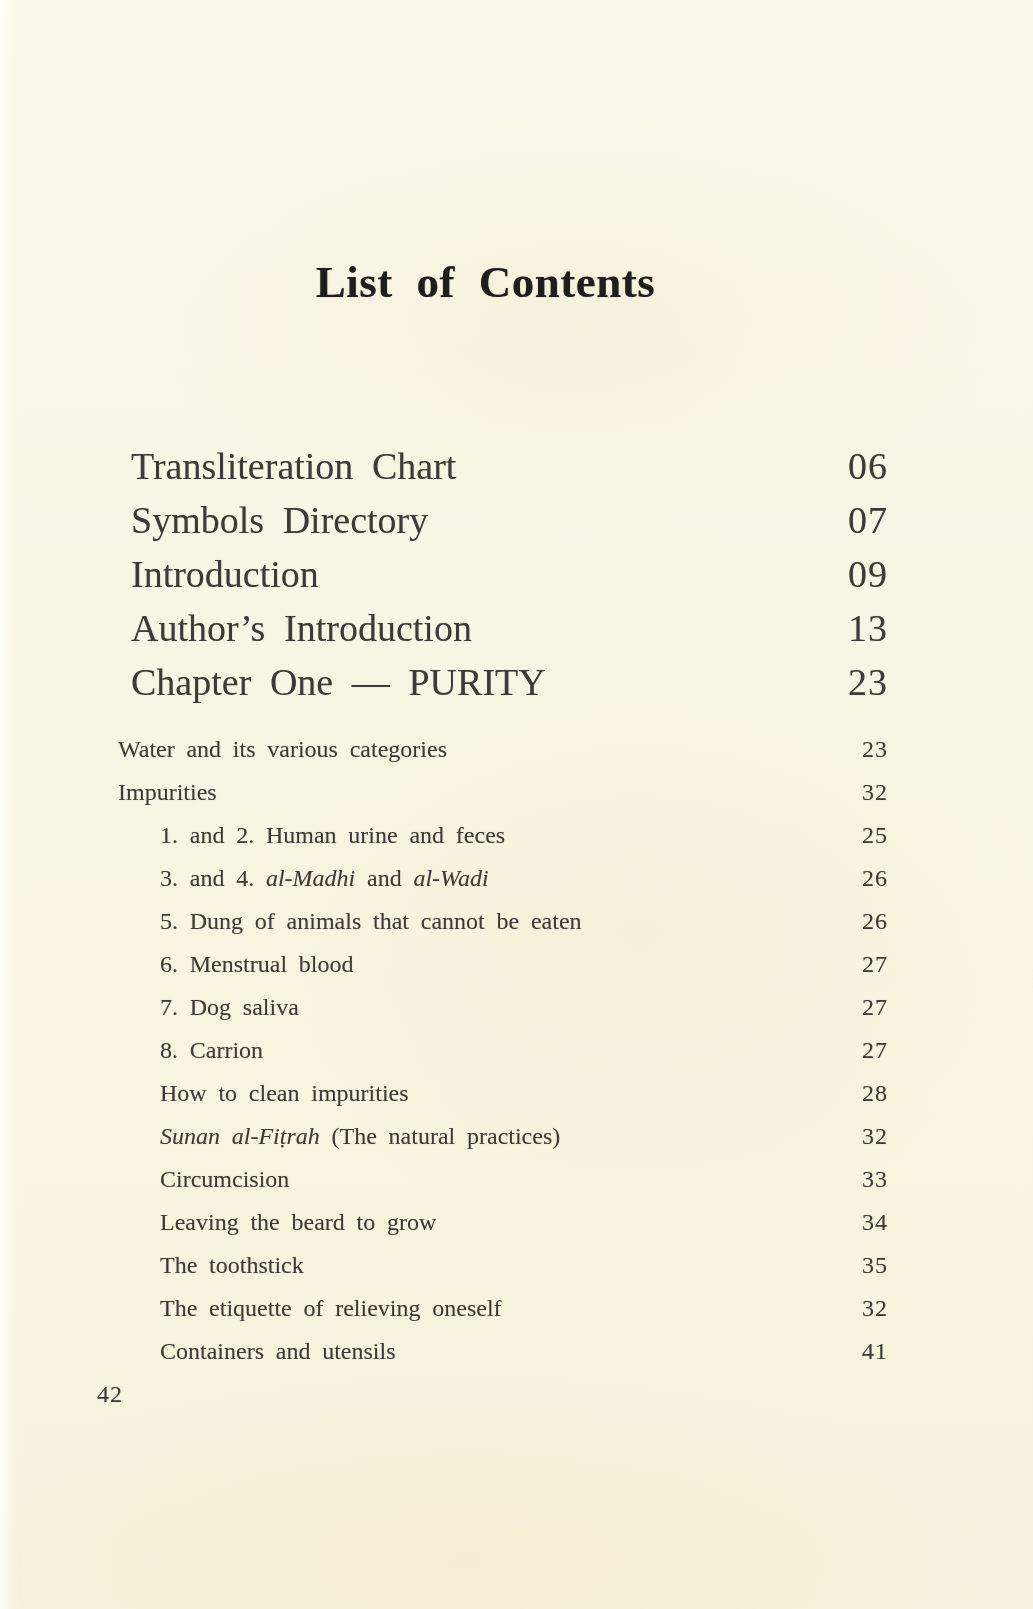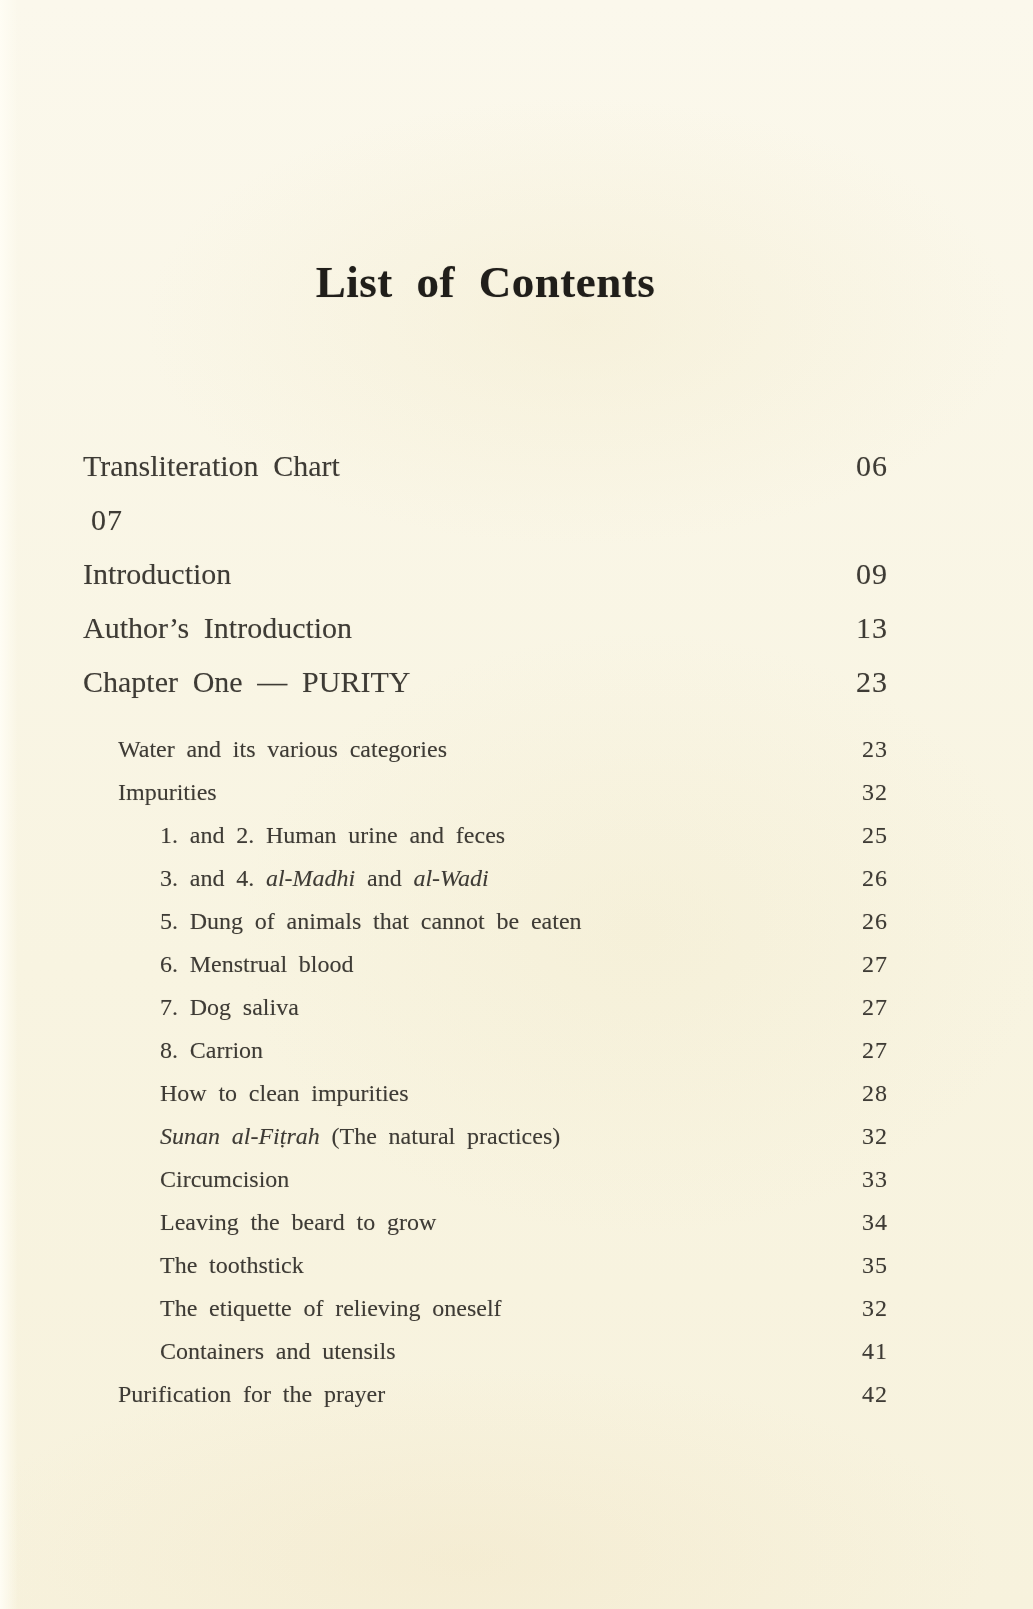--- a/index.html
+++ b/index.html
@@ -47,23 +47,24 @@
     display: flex;
     justify-content: space-between;
     align-items: baseline;
     font-size: 24px;
     line-height: 30px;
     margin-bottom: 13px;
     word-spacing: 0.24em;
     text-shadow: 0 0 0.8px rgba(62,59,53,0.30);
   }
   .row.major {
-    font-size: 30px;
+    font-size: 38px;
     line-height: 32px;
     margin-bottom: 22px;
+    margin-left: 48px;
   }
   .row.chapter { margin-bottom: 36px; }
   .row.lvl1 .t { padding-left: 35px; }
   .row.lvl2 .t { padding-left: 77px; }
   .t { white-space: pre-wrap; }
   .p {
     flex: none;
     text-align: right;
     min-width: 40px;
     letter-spacing: 1px;
@@ -78,20 +79,21 @@
   <h1 class="title">List of Contents</h1>
 
   <div class="toc">
 
     <div class="row major lvl0">
       <span class="t">Transliteration Chart</span>
       <span class="p">06</span>
     </div>
 
     <div class="row major lvl0">
+      <span class="t">Symbols Directory</span>
       <span class="p">07</span>
     </div>
 
     <div class="row major lvl0">
       <span class="t">Introduction</span>
       <span class="p">09</span>
     </div>
 
     <div class="row major lvl0">
       <span class="t">Author’s Introduction</span>
@@ -173,18 +175,17 @@
       <span class="t">The etiquette of relieving oneself</span>
       <span class="p">32</span>
     </div>
 
     <div class="row lvl2">
       <span class="t">Containers and utensils</span>
       <span class="p">41</span>
     </div>
 
     <div class="row lvl1">
-      <span class="t">Purification for the prayer</span>
       <span class="p">42</span>
     </div>
 
   </div>
 </div>
 
 </body></html>

